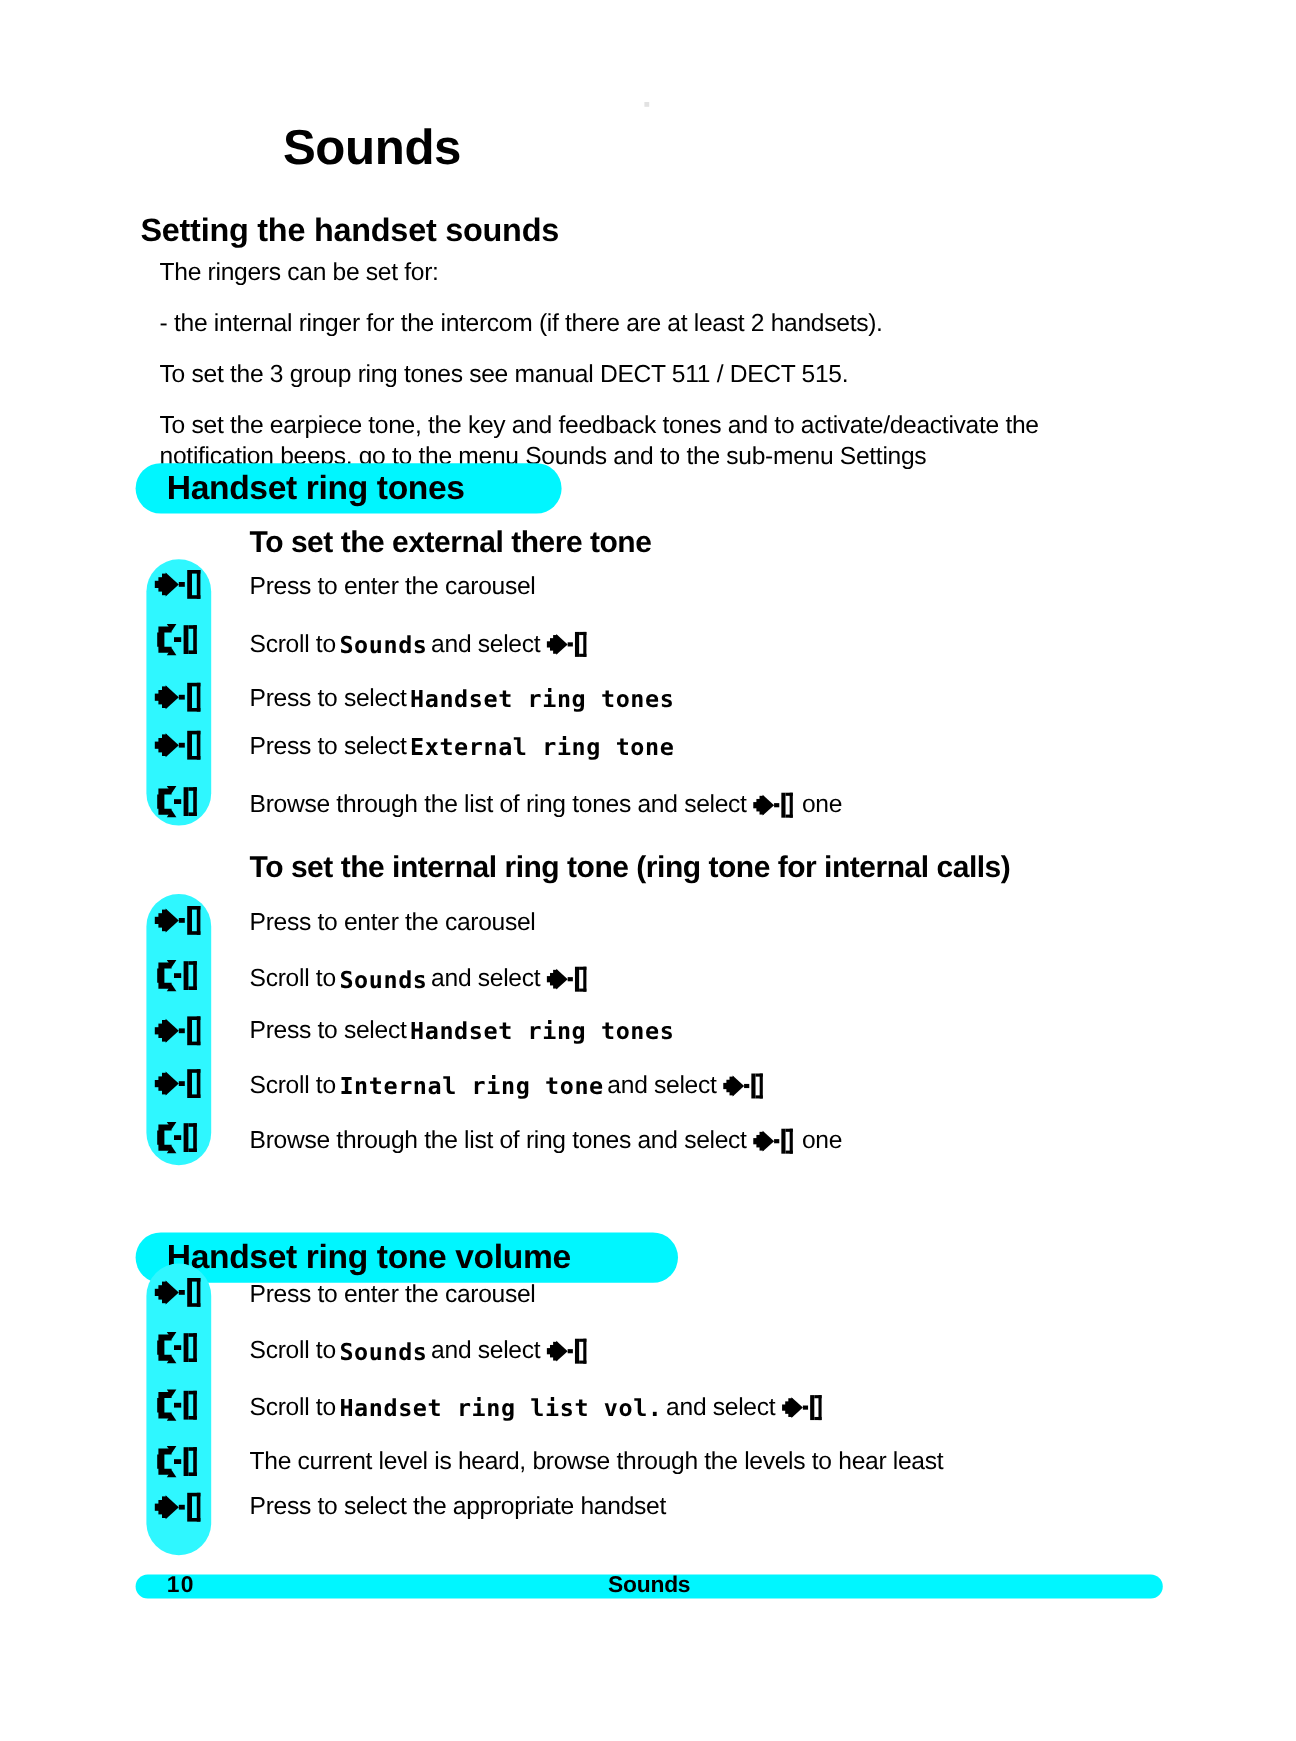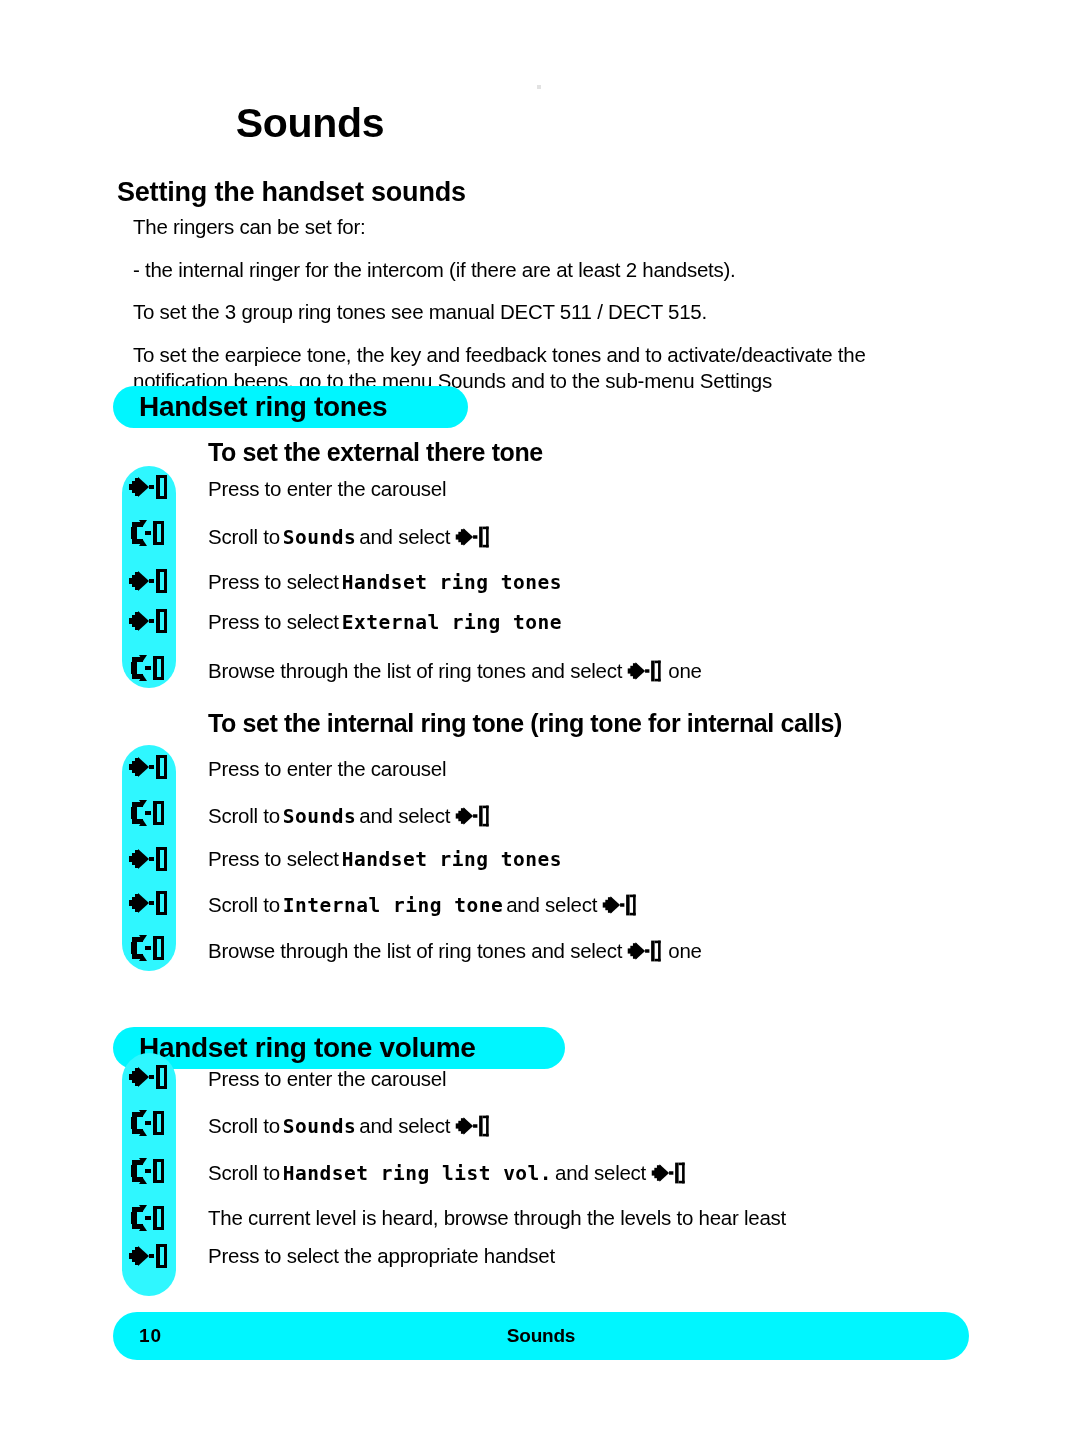--- a/index.html
+++ b/index.html
@@ -143,21 +143,21 @@
     vertical-align: middle;
     padding: 0 4px;
   }
 
   
   .footer {
     position: absolute;
     left: 113px;
     top: 1312px;
     width: 856px;
-    height: 48px;
+    height: 20px;
     background: #00f6ff;
     border-radius: 999px;
     display: flex;
     align-items: center;
   }
   .footer .pageno {
     position: absolute;
     left: 26px;
     font-size: 19px;
     font-weight: bold;

